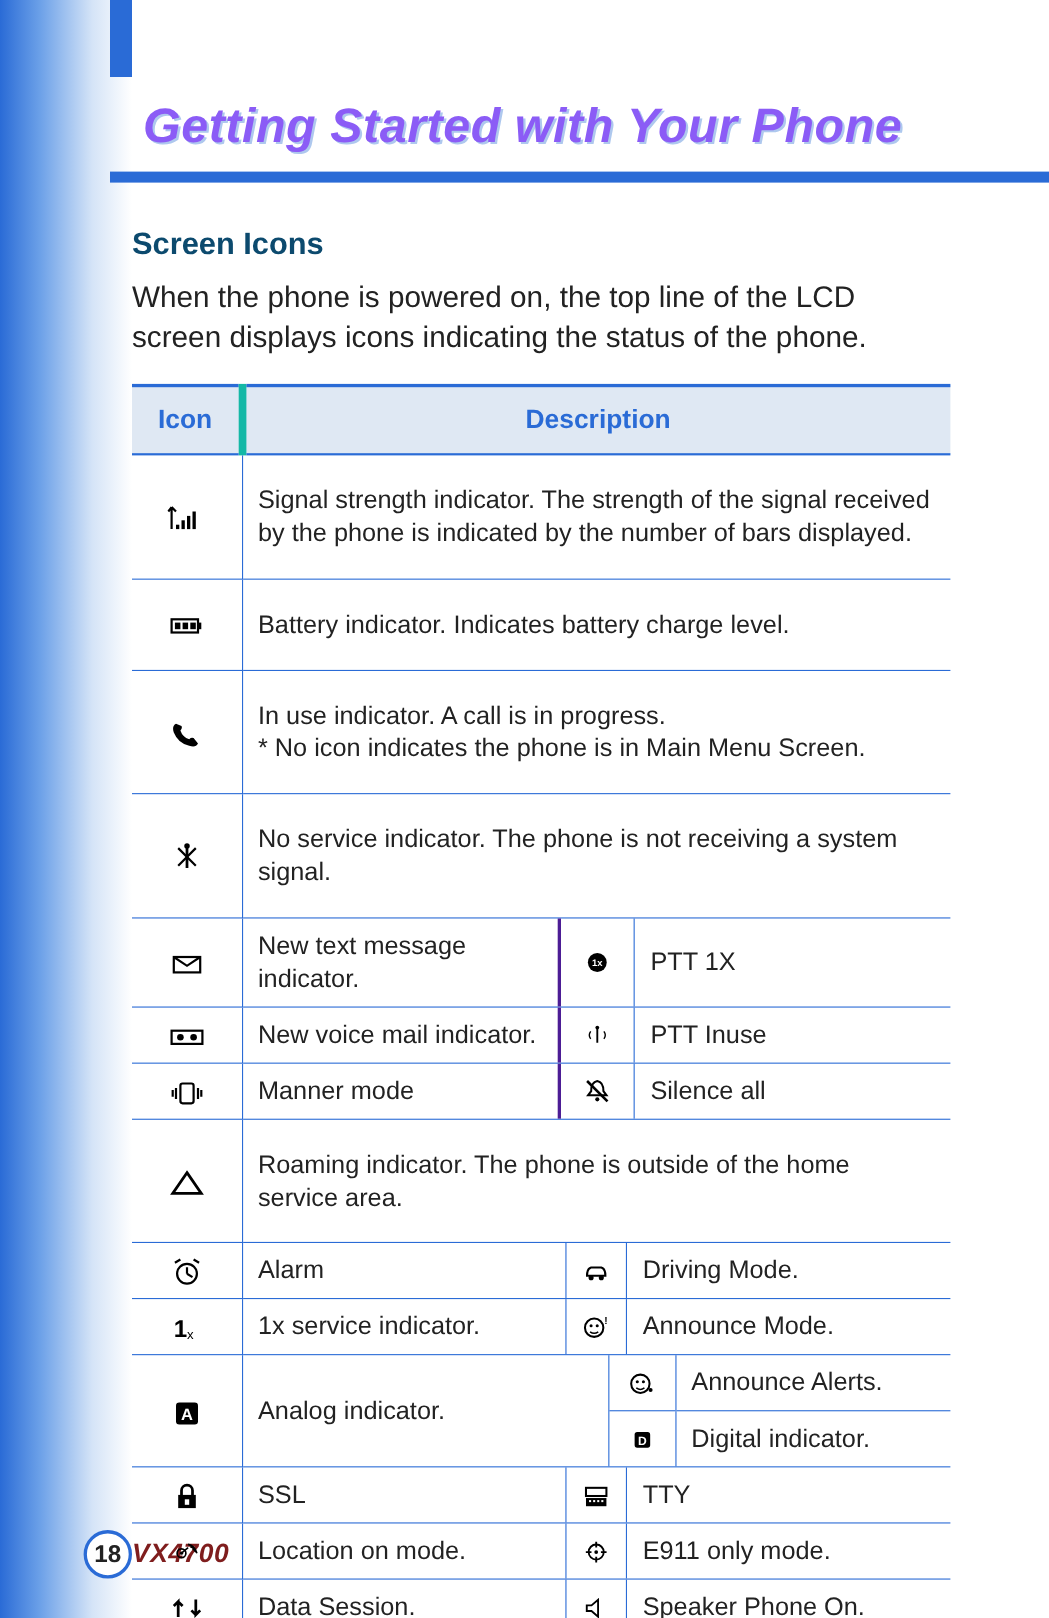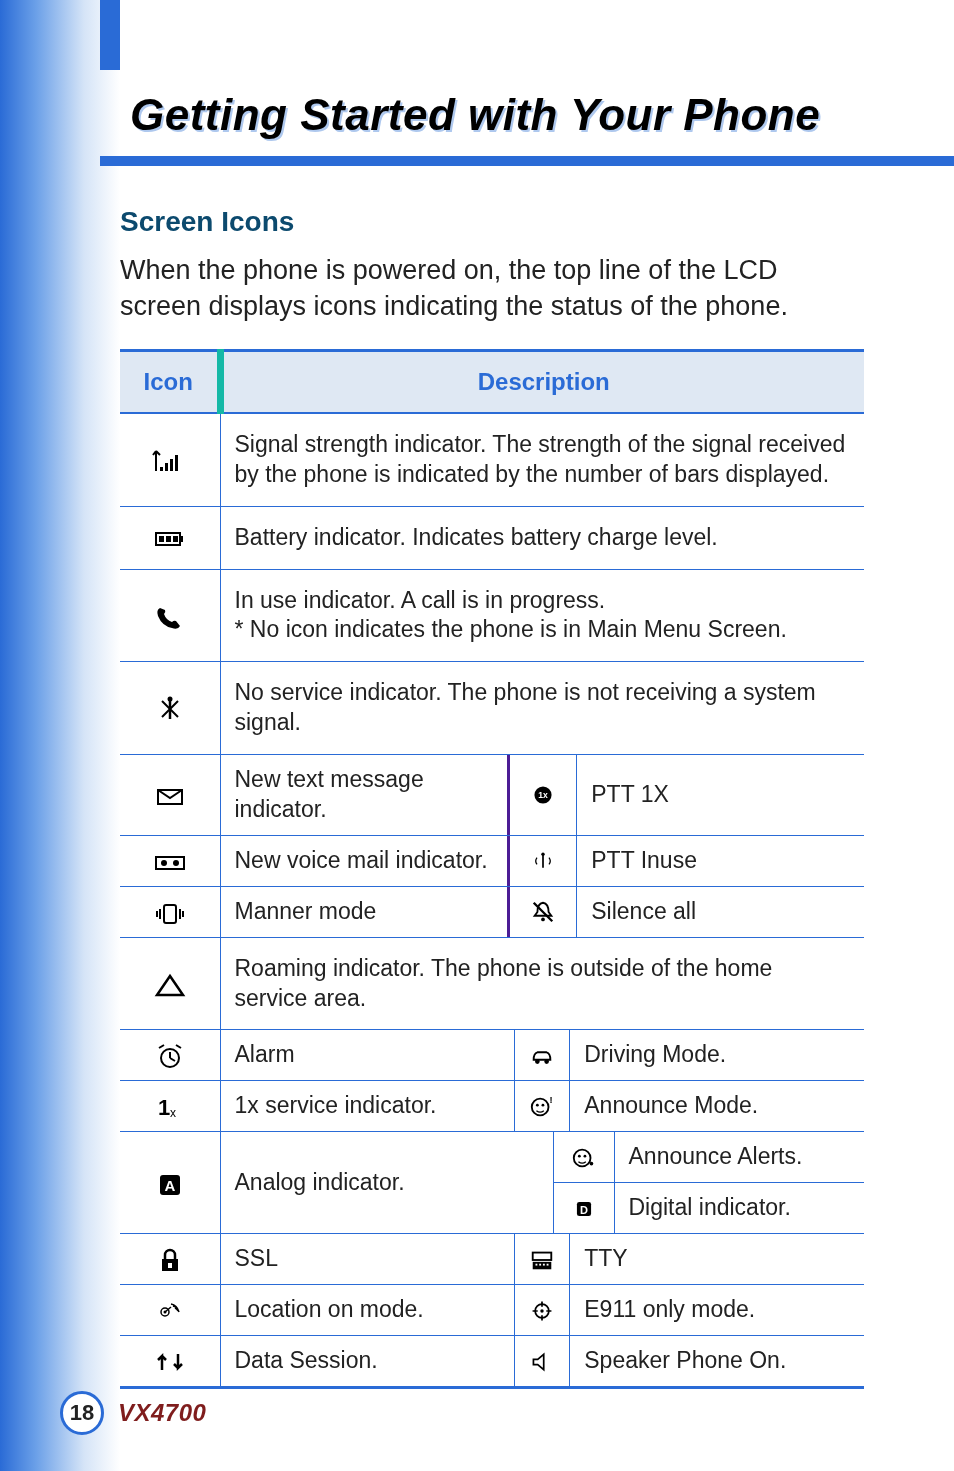--- a/index.html
+++ b/index.html
@@ -39,21 +39,21 @@
     position: absolute;
     bottom: -8px; left: 100px; right: -90px;
     height: 10px;
     background: #2a6bd6;
   }
 
   h1.title {
     font-size: 44px;
     font-weight: bold;
     font-style: italic;
-    color: #000000;
+    color: #8b5cf6;
     text-shadow: 2px 2px 0 #aec8ee, -1px -1px 0 #ffffff;
     padding: 20px 0 18px 10px;
     letter-spacing: 0.5px;
   }
 
   .section-heading {
     font-size: 28px;
     font-weight: bold;
     color: #0c4a6e;
     margin-top: 48px;
@@ -79,21 +79,21 @@
     background: #dfe8f3;
     color: #2a6bd6;
     font-size: 24px;
     font-weight: bold;
     padding: 16px 10px;
     text-align: center;
     border-bottom: 2px solid #2a6bd6;
   }
   .icon-table th.icon-col { width: 100px; border-right: 7px solid #14b8a6; }
   .icon-table td {
-    padding: 16px 14px;
+    padding: 26px 14px;
     border-top: 1px solid #2a6bd6;
     vertical-align: middle;
     line-height: 1.3;
   }
   .icon-table td.icon-cell {
     width: 100px;
     text-align: center;
     border-right: 1px solid #2a6bd6;
     padding: 8px 4px;
   }
@@ -110,24 +110,23 @@
 
   
   table.inner-right { width:100%; border-collapse:collapse; }
   table.inner-right td { border-top:1px solid #2a6bd6; padding:10px 14px; }
   table.inner-right tr:first-child td { border-top:none; }
   table.inner-right td.ic { width:60px; text-align:center; border-right:1px solid #2a6bd6; padding:10px 4px;}
 
   .footer {
     position: absolute;
     bottom: 36px;
-    left: 60px;
+    left: 76px;
     display: flex;
     align-items: center;
-    gap: 14px;
   }
   .page-badge {
     width: 44px; height: 44px;
     border: 3px solid #2a6bd6;
     border-radius: 50%;
     display: flex; align-items: center; justify-content: center;
     font-weight: bold; font-size: 22px; color: #222;
     background: #fff;
   }
   .model {

